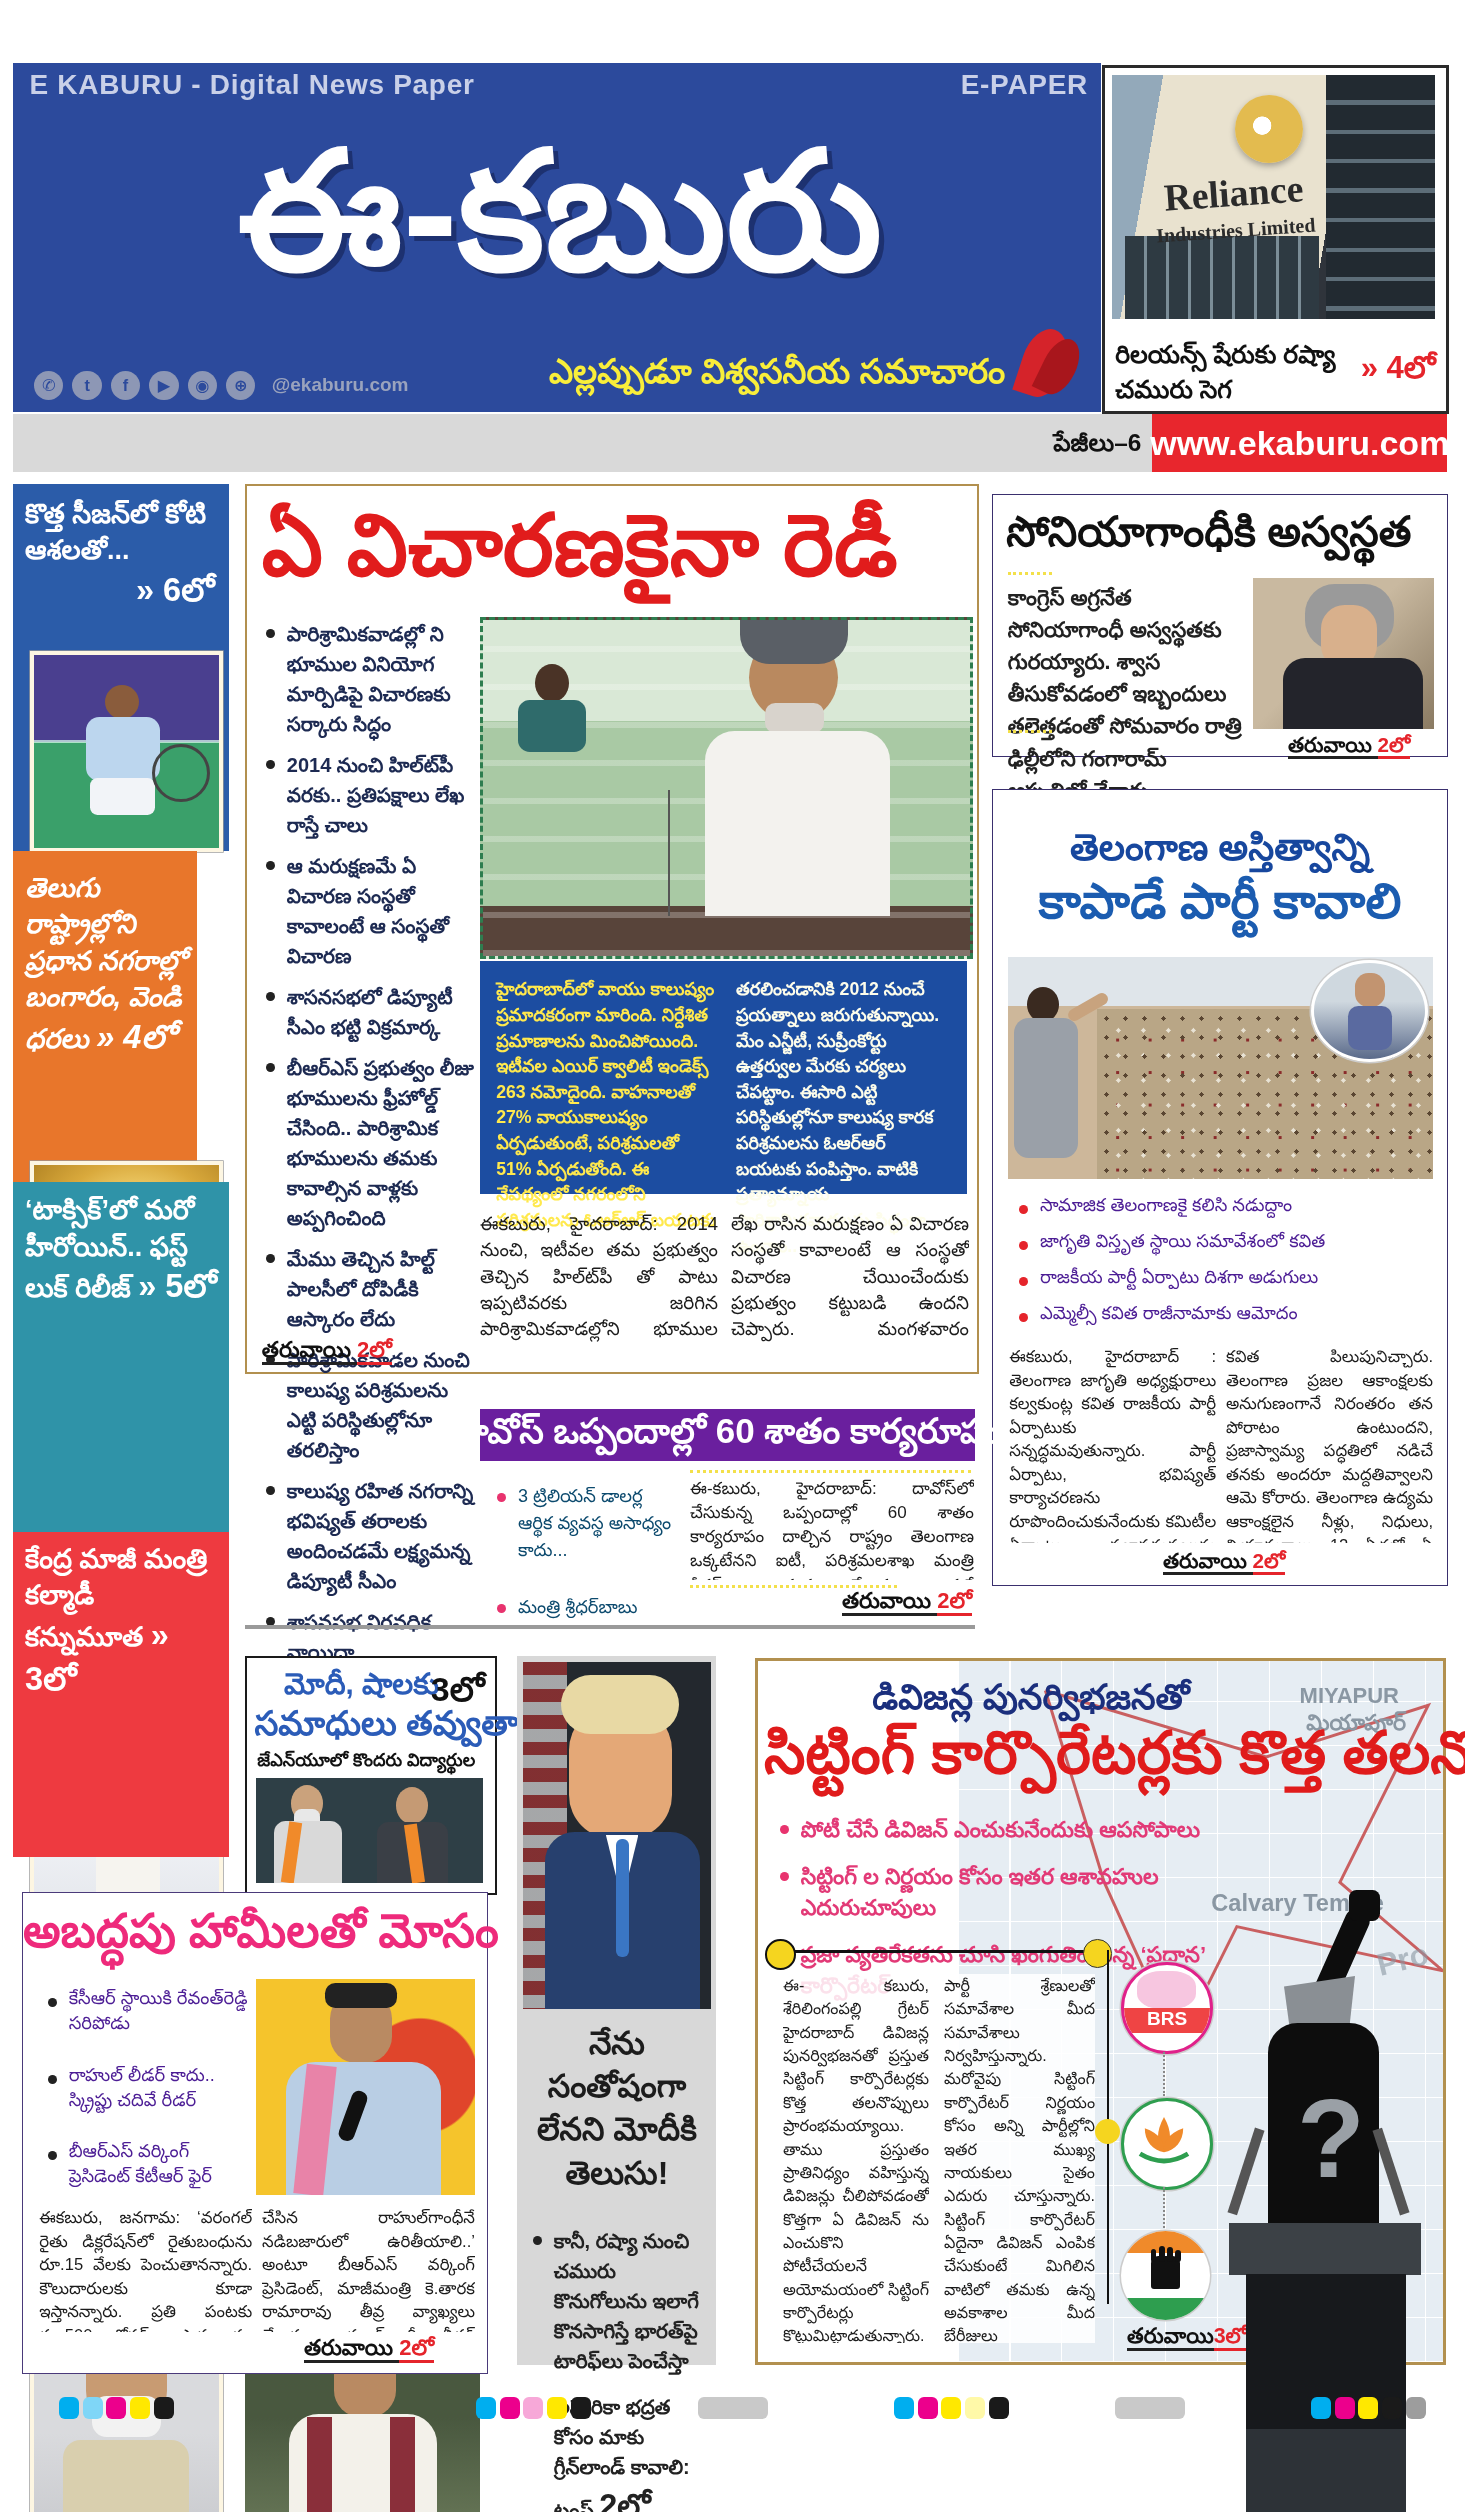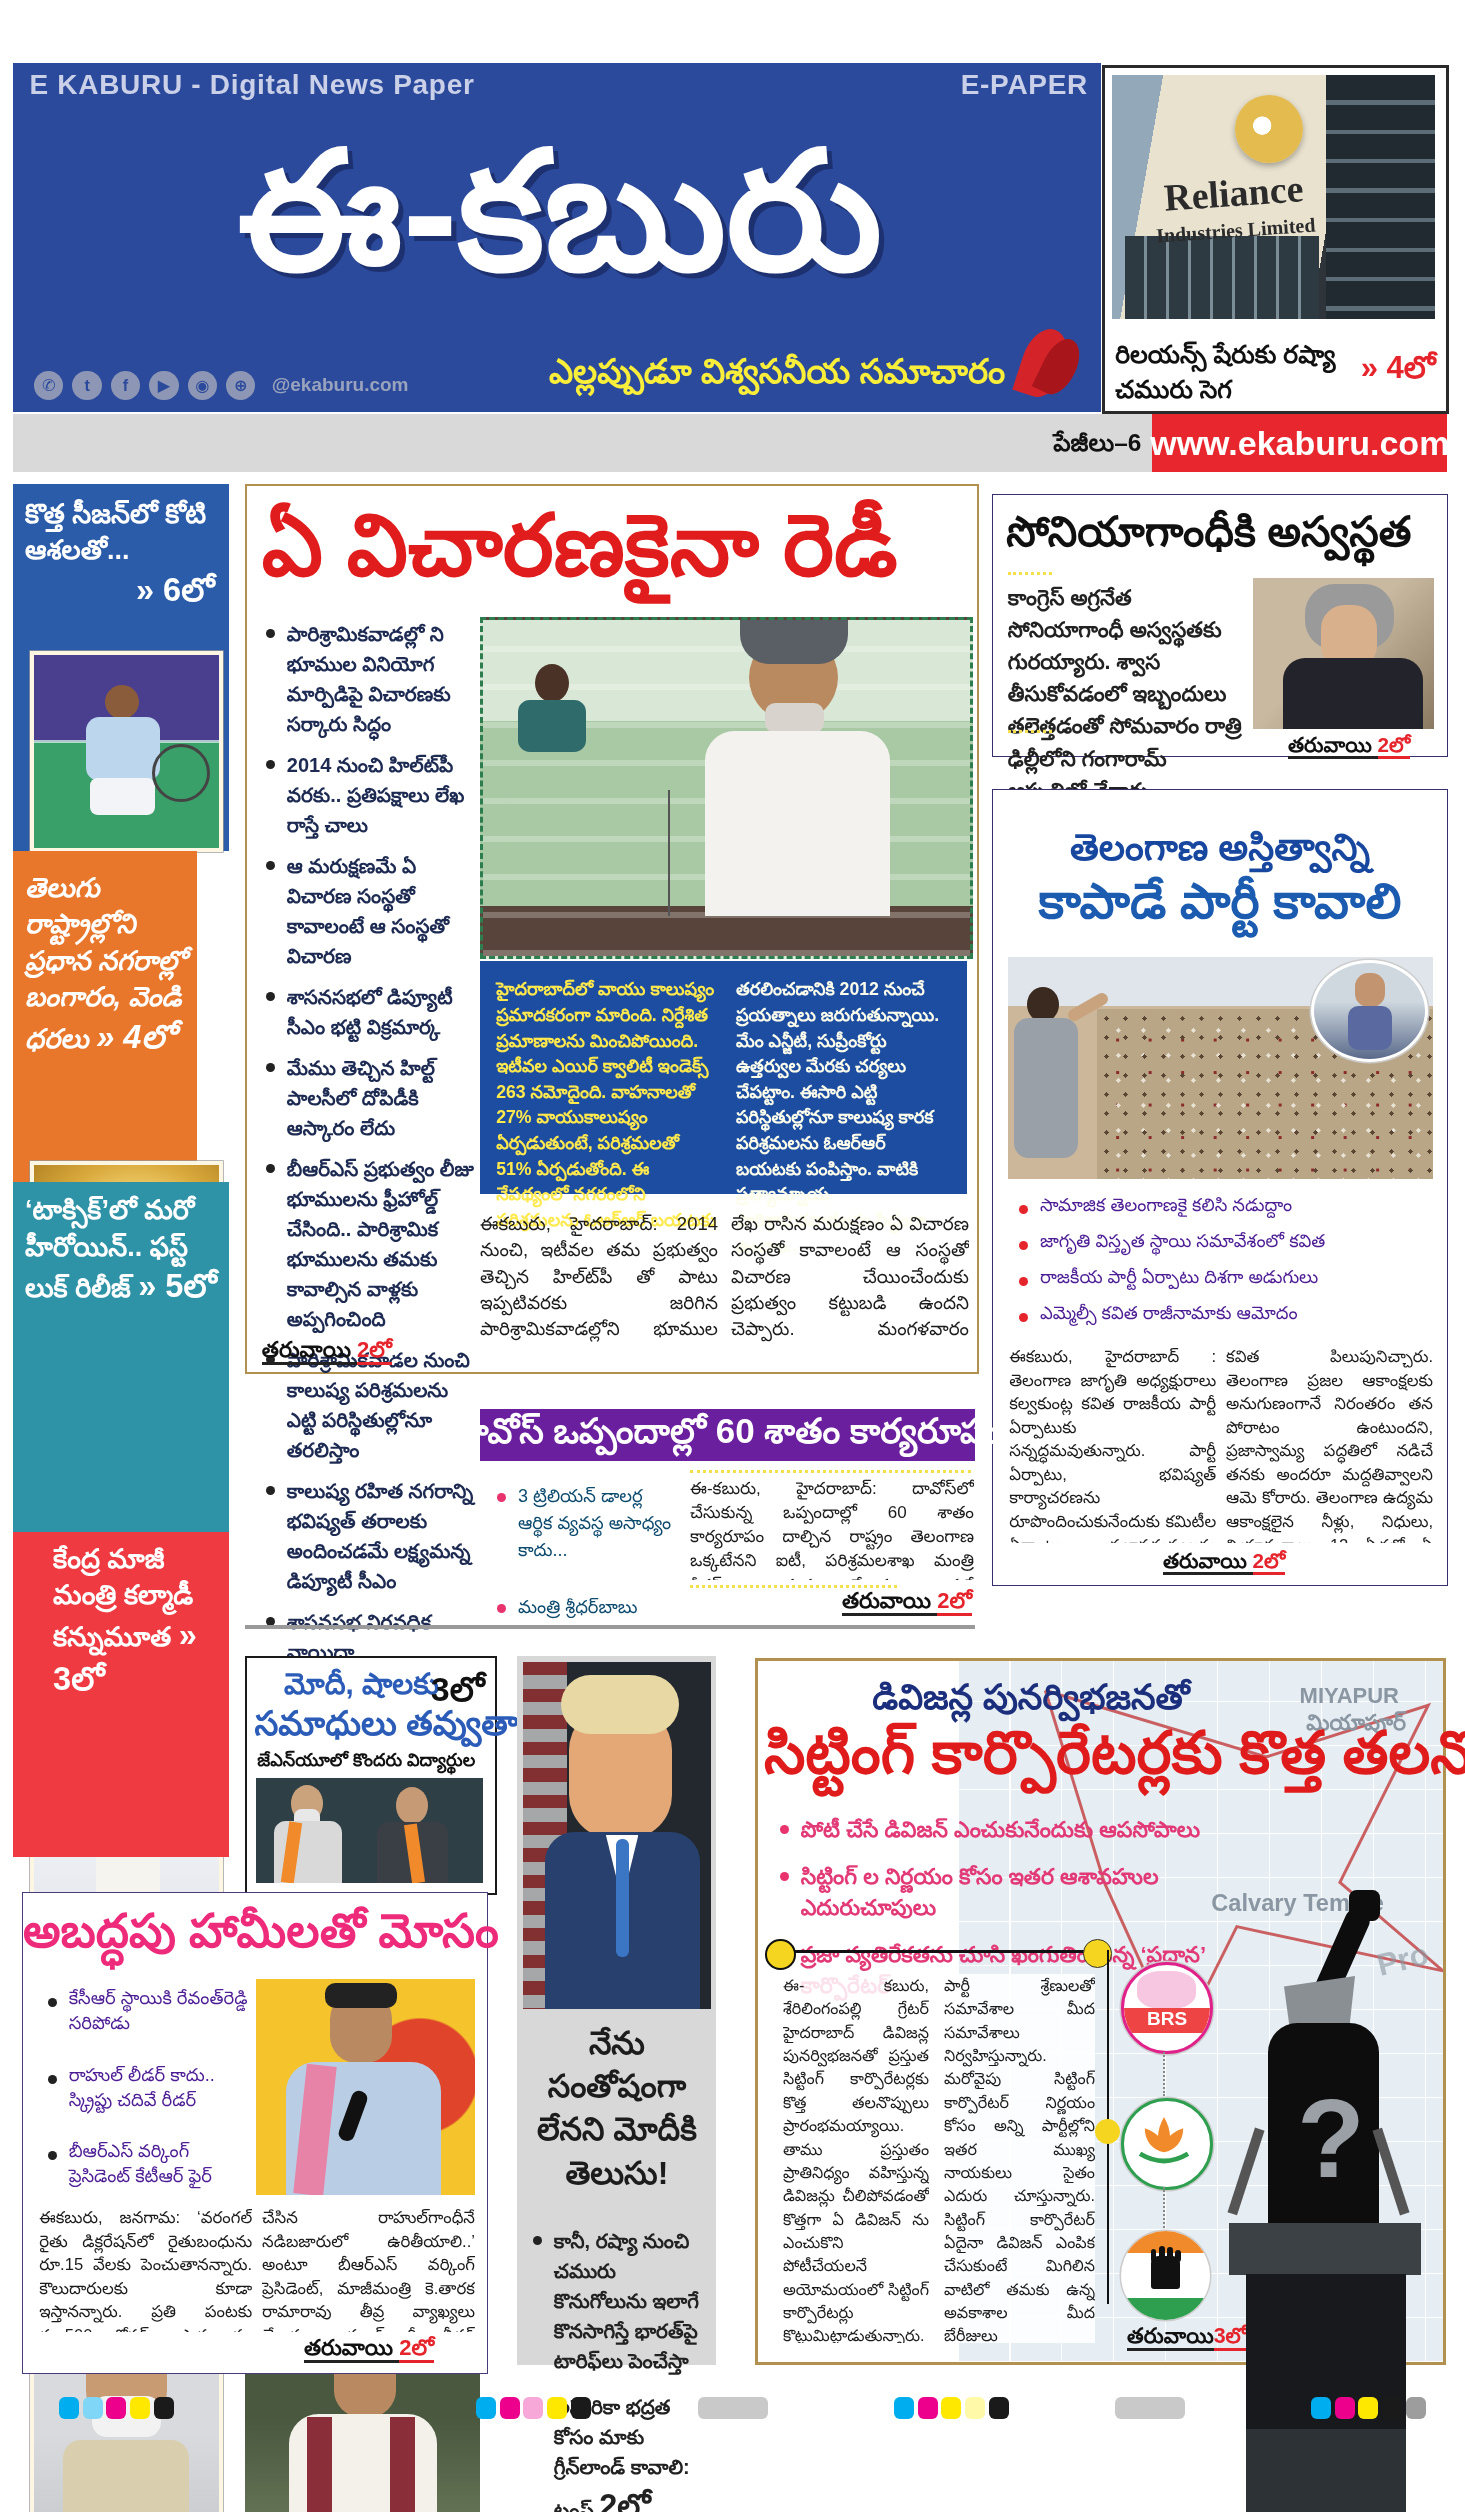--- a/index.html
+++ b/index.html
@@ -150,42 +150,42 @@
     </div>
   </div>
   <div class="abs sideimg photo" style="left:29.5px;top:1269px;width:185px;height:254px;">
     <div class="abs" style="inset:0;background:linear-gradient(180deg,#eef0f4 0 60%,#dfe2e8 100%);"></div>
     <div class="abs" style="left:52px;top:13.3px;width:81px;height:140px;border-radius:37px;background:#2d2320;"></div>
     <div class="abs" style="left:71px;top:25px;width:43px;height:55px;border-radius:19px;background:#caa37e;"></div>
     <div class="abs" style="left:62px;top:87px;width:64px;height:155px;border-radius:17.7px;background:#f6f4ef;"></div>
   </div>
 
   <div class="abs card" style="left:13.3px;top:1532px;width:216px;height:325px;background:#ee3a40;">
-    <div class="t" style="padding-top:8.9px;margin-left:28px;"><span>కేంద్ర మాజీ మంత్రి కల్మాడీ కన్నుమూత</span>
+    <div class="t" style="padding-top:8.9px;"><span>కేంద్ర మాజీ మంత్రి కల్మాడీ కన్నుమూత</span>
       <span class="pr">» 3లో</span>
     </div>
   </div>
   <div class="abs sideimg photo" style="left:29.5px;top:1619px;width:185px;height:230px;">
     <div class="abs" style="inset:0;background:linear-gradient(180deg,#d9dadd 0 55%,#c9cace 100%);"></div>
     <div class="abs" style="left:52px;top:22px;width:81px;height:96px;border-radius:34px;background:#c89b72;"></div>
     <div class="abs" style="left:46px;top:17.7px;width:93px;height:29.5px;border-radius:14.8px;background:#e8e8e8;"></div>
     <div class="abs" style="left:58px;top:89px;width:69px;height:41px;border-radius:14.8px;background:#f2f2f2;"></div>
     <div class="abs" style="left:29.5px;top:133px;width:126px;height:97px;border-radius:17.7px 17.7px 0 0;background:#d9cfae;"></div>
   </div>
 
   <div class="abs goldframe" style="left:245px;top:484px;width:730px;height:886px;">
     <div class="abs mainhead" style="left:14.8px;top:16.2px;">ఏ విచారణకైనా రెడీ</div>
 
     <ul class="abs dots mbul" style="left:14.8px;top:133px;width:214px;">
       <li>పారిశ్రామికవాడల్లో ని భూముల వినియోగ మార్పిడిపై విచారణకు సర్కారు సిద్ధం</li>
       <li>2014 నుంచి హిల్‌ట్‌పీ వరకు.. ప్రతిపక్షాలు లేఖ రాస్తే చాలు</li>
       <li>ఆ మరుక్షణమే ఏ విచారణ సంస్థతో కావాలంటే ఆ సంస్థతో విచారణ</li>
       <li>శాసనసభలో డిప్యూటీ సీఎం భట్టి విక్రమార్క</li>
+      <li>బీఆర్ఎస్ ప్రభుత్వం లీజు భూములను ఫ్రీహోల్డ్ చేసింది.. పారిశ్రామిక భూములను తమకు కావాల్సిన వాళ్లకు అప్పగించింది</li>
       <li>మేము తెచ్చిన హిల్ట్ పాలసీలో దోపిడీకి ఆస్కారం లేదు</li>
-      <li>బీఆర్ఎస్ ప్రభుత్వం లీజు భూములను ఫ్రీహోల్డ్ చేసింది.. పారిశ్రామిక భూములను తమకు కావాల్సిన వాళ్లకు అప్పగించింది</li>
       <li>పారిశ్రామికవాడల నుంచి కాలుష్య పరిశ్రమలను ఎట్టి పరిస్థితుల్లోనూ తరలిస్తాం</li>
       <li>కాలుష్య రహిత నగరాన్ని భవిష్యత్ తరాలకు అందించడమే లక్ష్యమన్న డిప్యూటీ సీఎం</li>
       <li>శాసనసభ నిరవధిక వాయిదా</li>
     </ul>
 
     <div class="abs photo" style="left:233px;top:131px;width:487px;height:336px;border:3px dashed #2e7d4f;background:linear-gradient(180deg,#d9e8d6 0 30%,#a9c9a4 30% 85%,#58443a 85% 100%);">
       <div class="abs" style="inset:0;background:repeating-linear-gradient(0deg,rgba(255,255,255,.25) 0 5.9px,transparent 5.9px 38px);"></div>
       <div class="abs" style="left:52px;top:44px;width:34px;height:38px;border-radius:50%;background:#4a3326;"></div>
       <div class="abs" style="left:35px;top:80px;width:68px;height:52px;border-radius:11.8px;background:#2f6b6b;"></div>
       <div class="abs" style="left:266px;top:13.3px;width:89px;height:89px;border-radius:50%;background:#b9895f;"></div>

